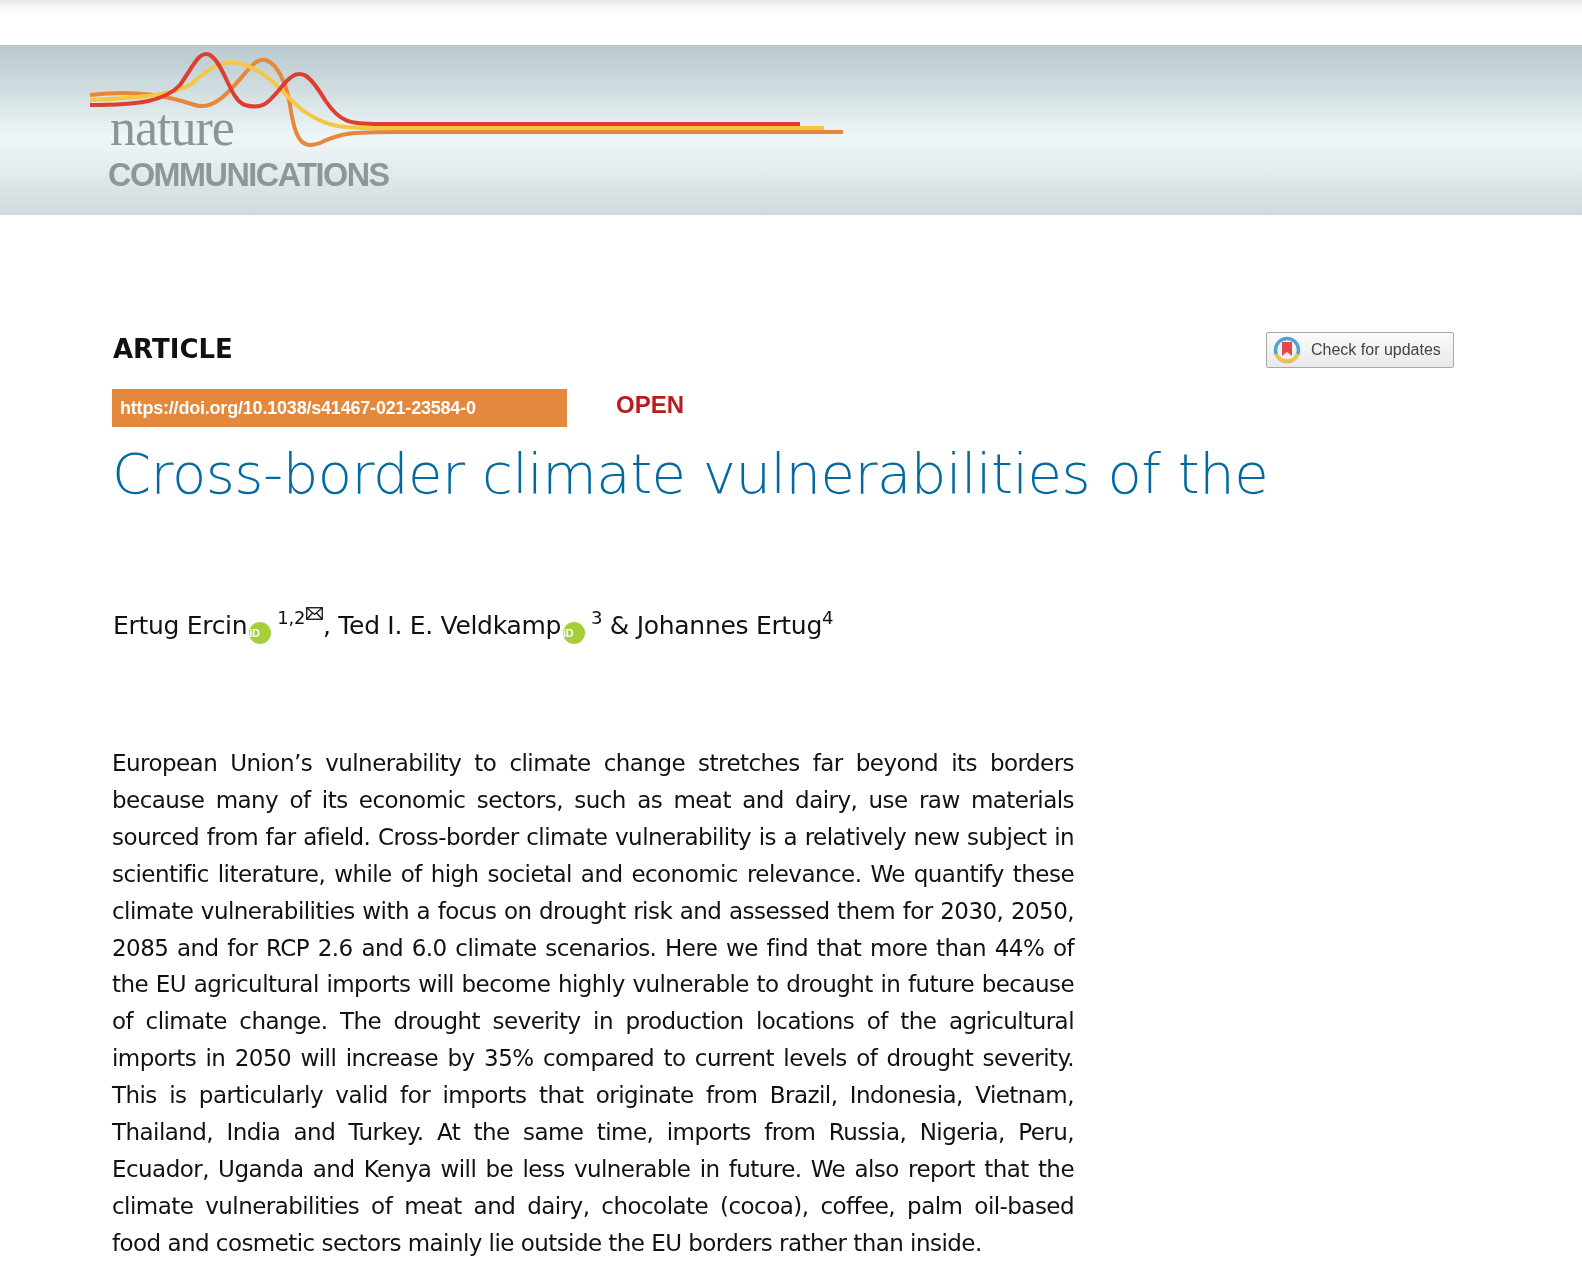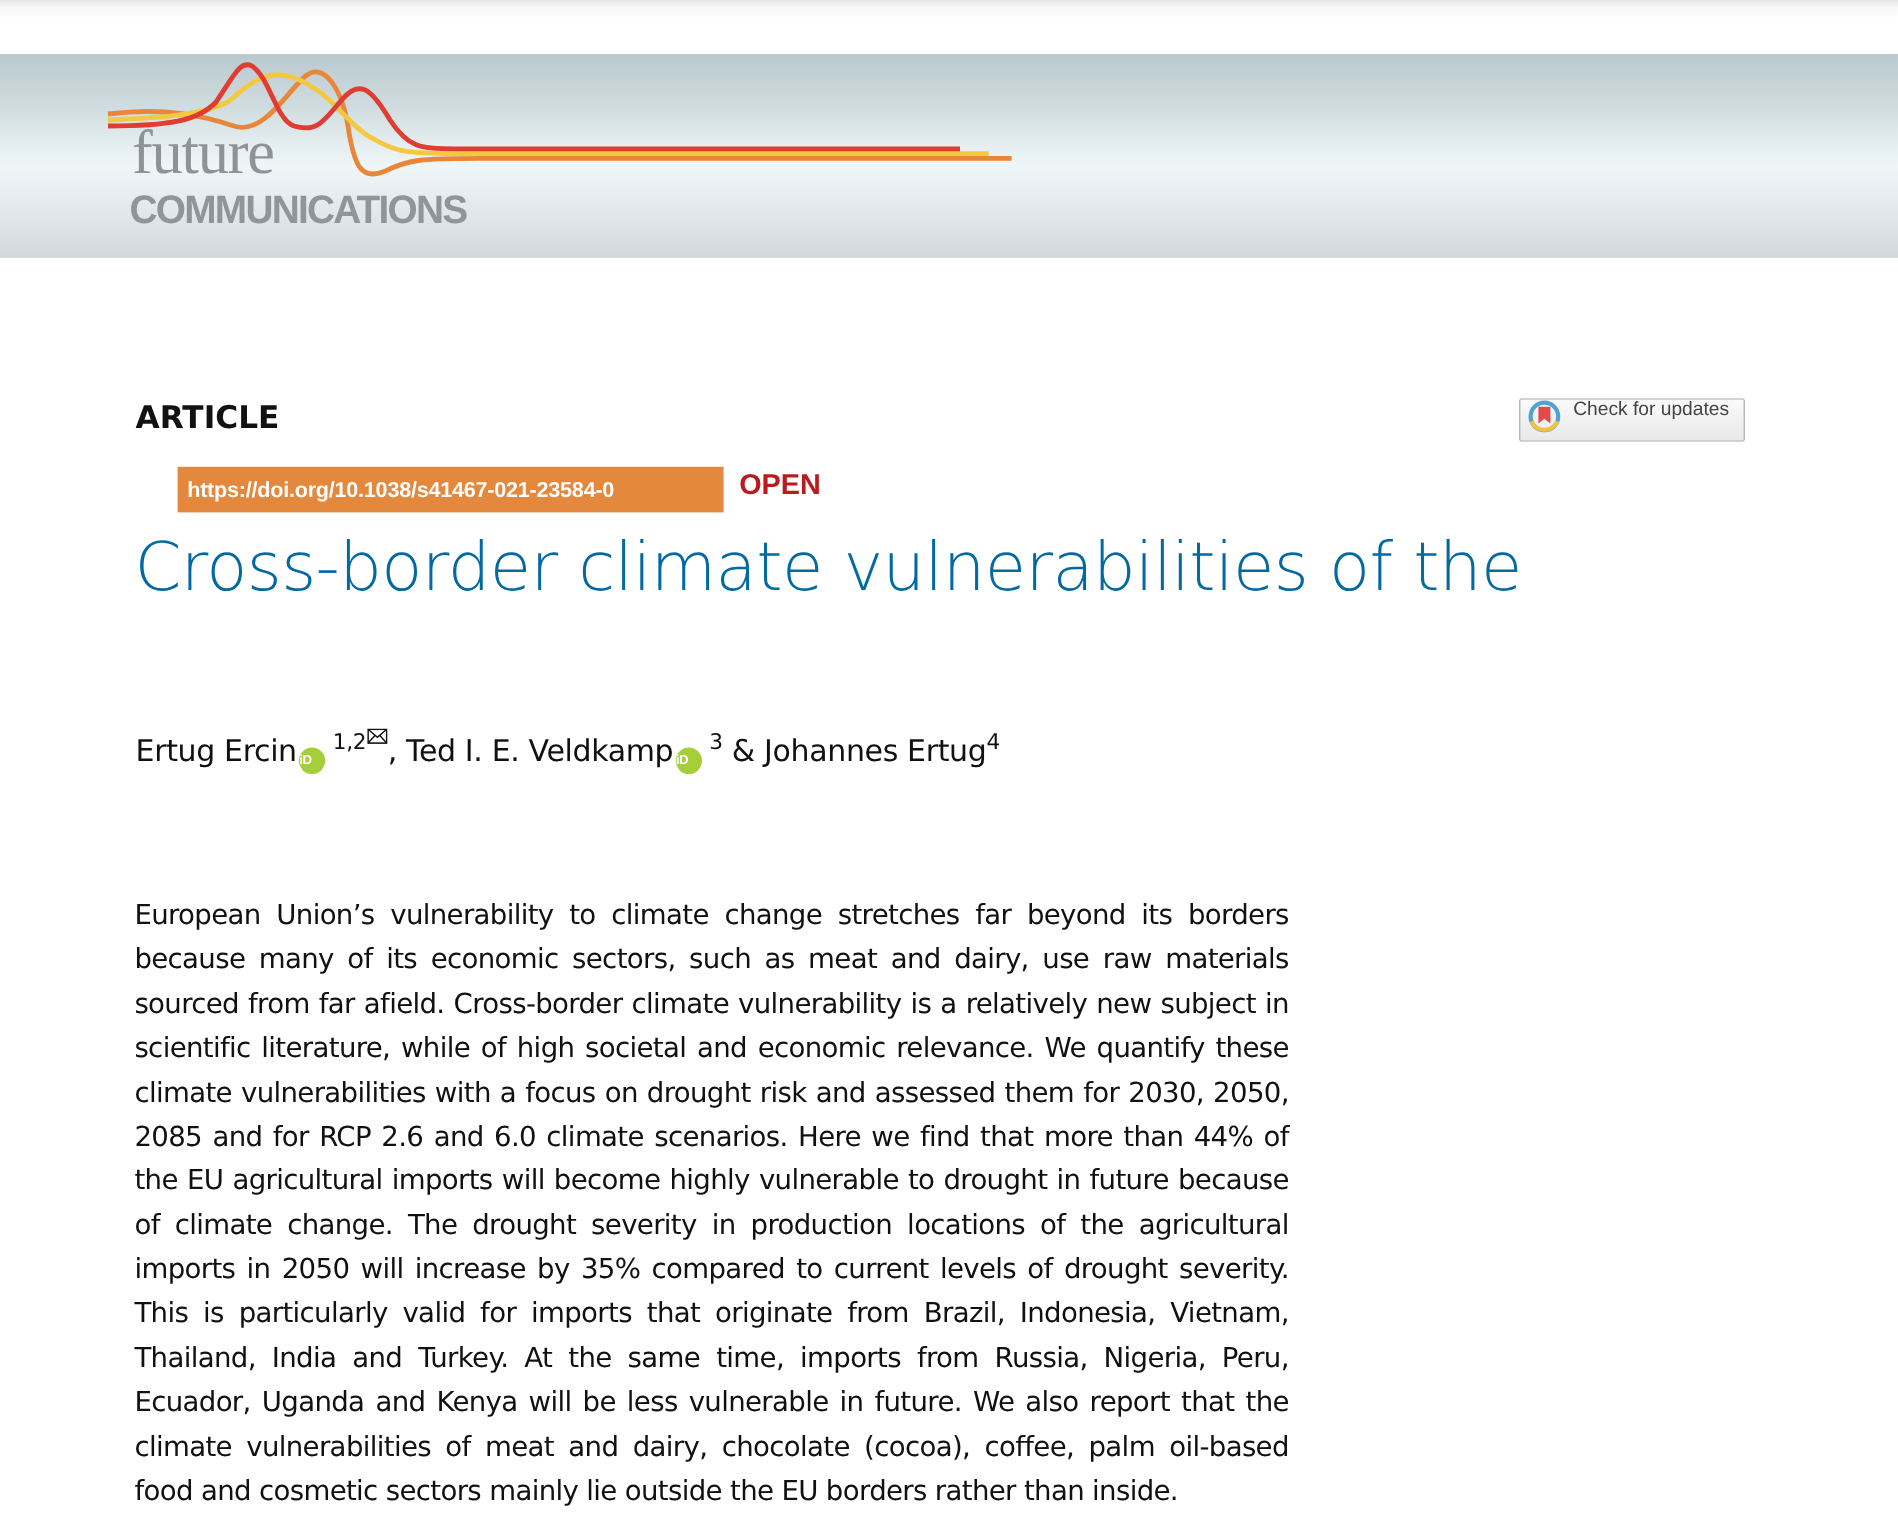--- a/index.html
+++ b/index.html
@@ -31,32 +31,32 @@
   .article-type {
     position: absolute; left: 113px; top: 336px;
     font-family: "DejaVu Sans", sans-serif; font-size: 26px; color: #111;
     letter-spacing: 0px; line-height: 1; font-weight: 700;
   }
   .doi-badge {
     position: absolute; left: 112px; top: 389px; width: 455px; height: 38px;
     background: #e3883c; color: #fff;
     font-family: "Liberation Sans", sans-serif; font-weight: bold; font-size: 18px;
     display: flex; align-items: center; padding-left: 8px; box-sizing: border-box;
-    text-decoration: none; letter-spacing: -0.2px; margin-left: 36px;
+    text-decoration: none; letter-spacing: -0.2px;
   }
   .open-label {
     position: absolute; left: 616px; top: 393px;
     font-family: "Liberation Sans", sans-serif; font-weight: bold; font-size: 24px;
     color: #b91c1c; line-height: 1;
   }
   .updates-btn {
     position: absolute; left: 1266px; top: 332px; width: 188px; height: 36px;
     box-sizing: border-box; border: 1px solid #a8a8a8; border-radius: 2px;
     background: linear-gradient(to bottom, #fafafa, #e9e9e9);
-    display: flex; cursor: pointer;
+    display: flex; align-items: center; cursor: pointer;
   }
   .updates-icon { margin-left: 6px; width: 28px; height: 28px; }
   .updates-label {
     margin-left: 10px; font-family: "Liberation Sans", sans-serif; font-size: 16px; color: #444;
   }
   .title {
     position: absolute; left: 112px; top: 440px; width: 1200px;
     font-family: "DejaVu Sans", sans-serif; font-size: 56px; font-weight: 300;
     line-height: 68px; color: #0369a1; letter-spacing: -0.5px;
     margin: 0;
@@ -88,21 +88,21 @@
 
 <header class="masthead">
   <svg class="logo-svg" width="780" height="110" viewBox="0 0 780 110">
 
     <path d="M10 50 C 60 44, 90 52, 115 60 C 140 68, 160 30, 175 18 C 190 6, 205 30, 210 60 C 215 95, 222 105, 240 98 C 260 88, 270 87, 320 87 L 763 87" fill="none" stroke="#e8873a" stroke-width="4"></path>
 
     <path d="M10 55 C 60 53, 90 50, 110 40 C 130 22, 145 12, 165 20 C 195 30, 210 60, 230 70 C 250 82, 260 83, 300 83 L 744 83" fill="none" stroke="#f5c842" stroke-width="4"></path>
 
     <path d="M10 60 C 60 60, 85 56, 100 40 C 115 18, 120 5, 130 10 C 145 20, 150 55, 165 60 C 185 66, 190 55, 205 38 C 220 20, 230 30, 245 55 C 260 78, 270 79, 300 79 L 720 79" fill="none" stroke="#e03c31" stroke-width="4"></path>
   </svg>
-  <div class="logo-nature">future</div>
+  <div class="logo-nature">nature</div>
   <div class="logo-comm">COMMUNICATIONS</div>
 </header>
 
 <div class="article-type">ARTICLE</div>
 
 <a class="doi-badge">https://doi.org/10.1038/s41467-021-23584-0</a>
 <div class="open-label">OPEN</div>
 
 <div class="updates-btn">
   <svg class="updates-icon" viewBox="0 0 28 28">

